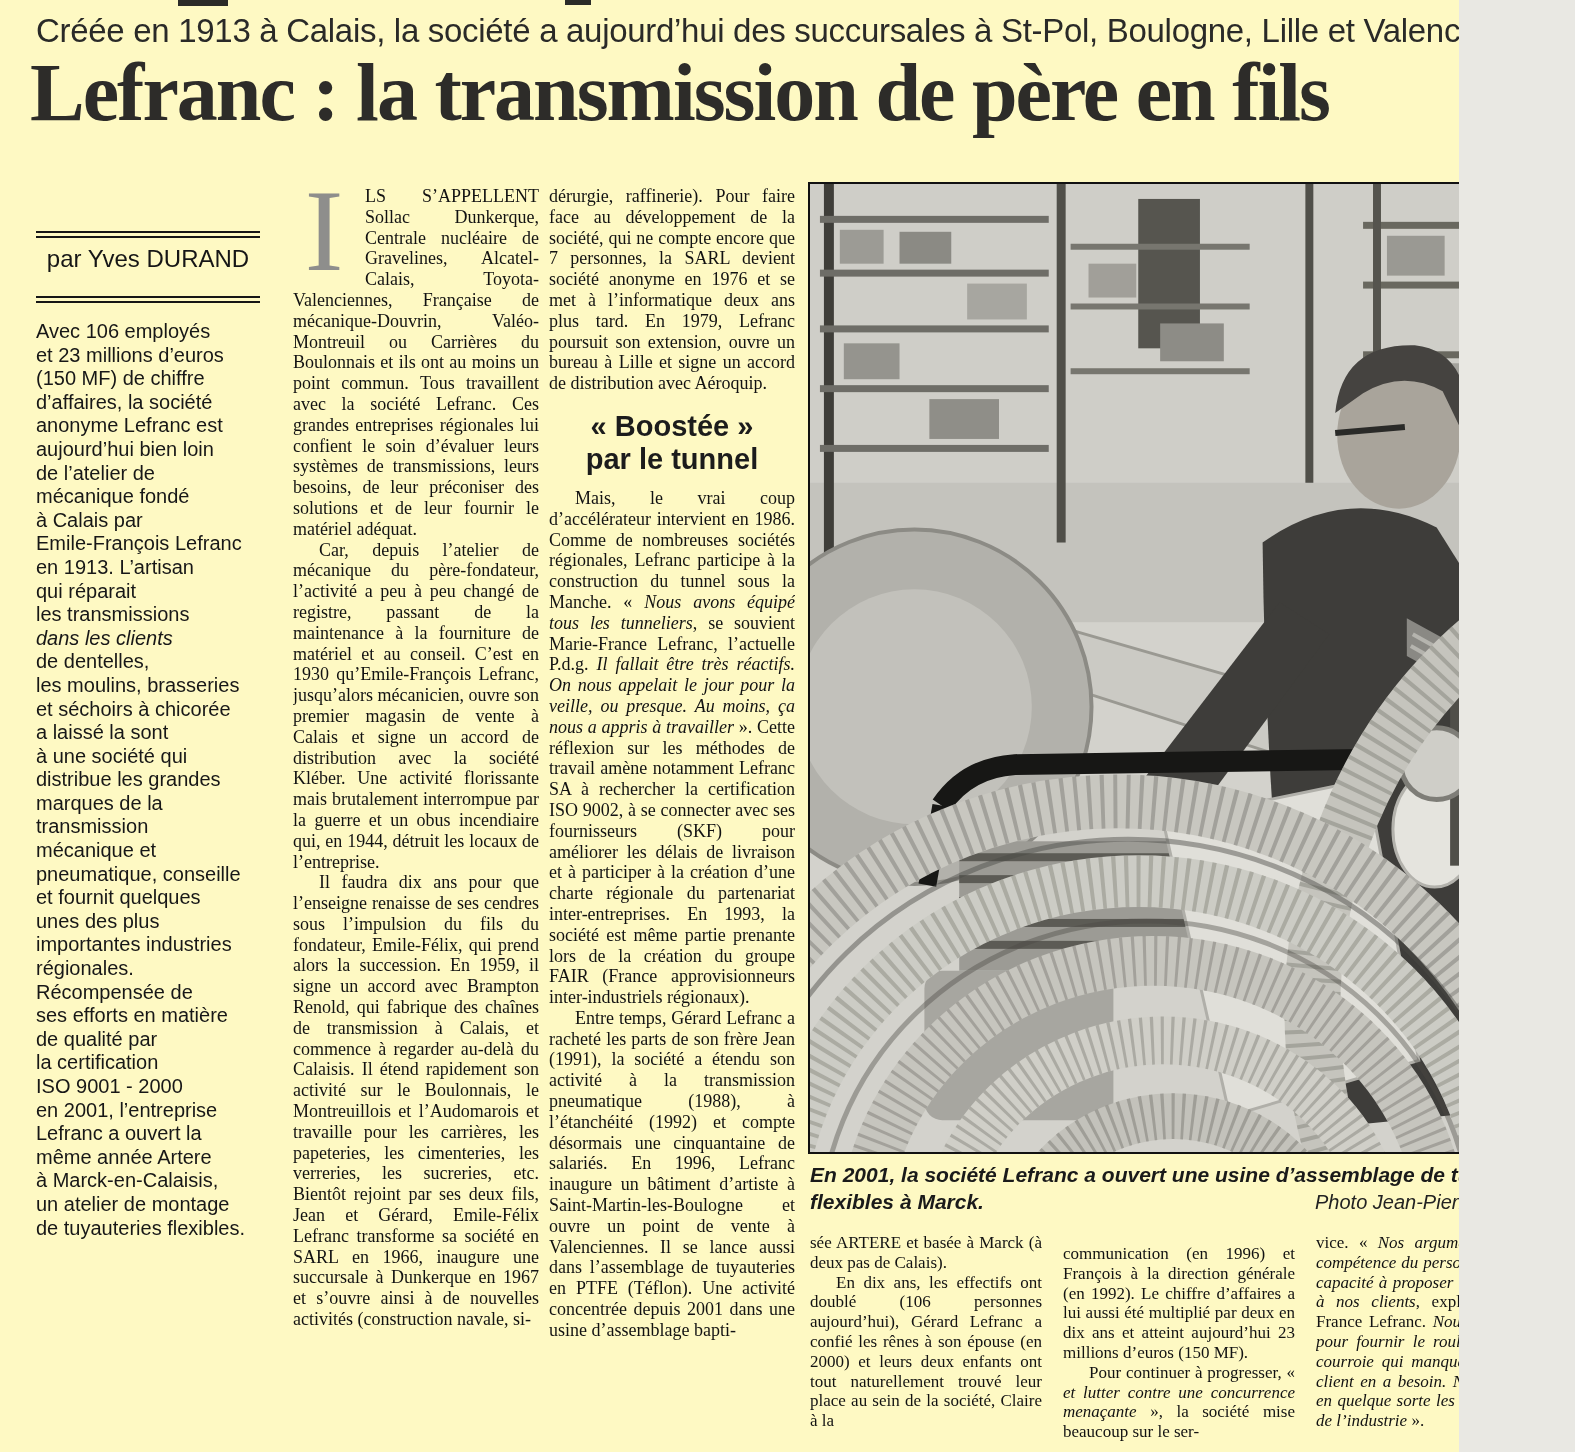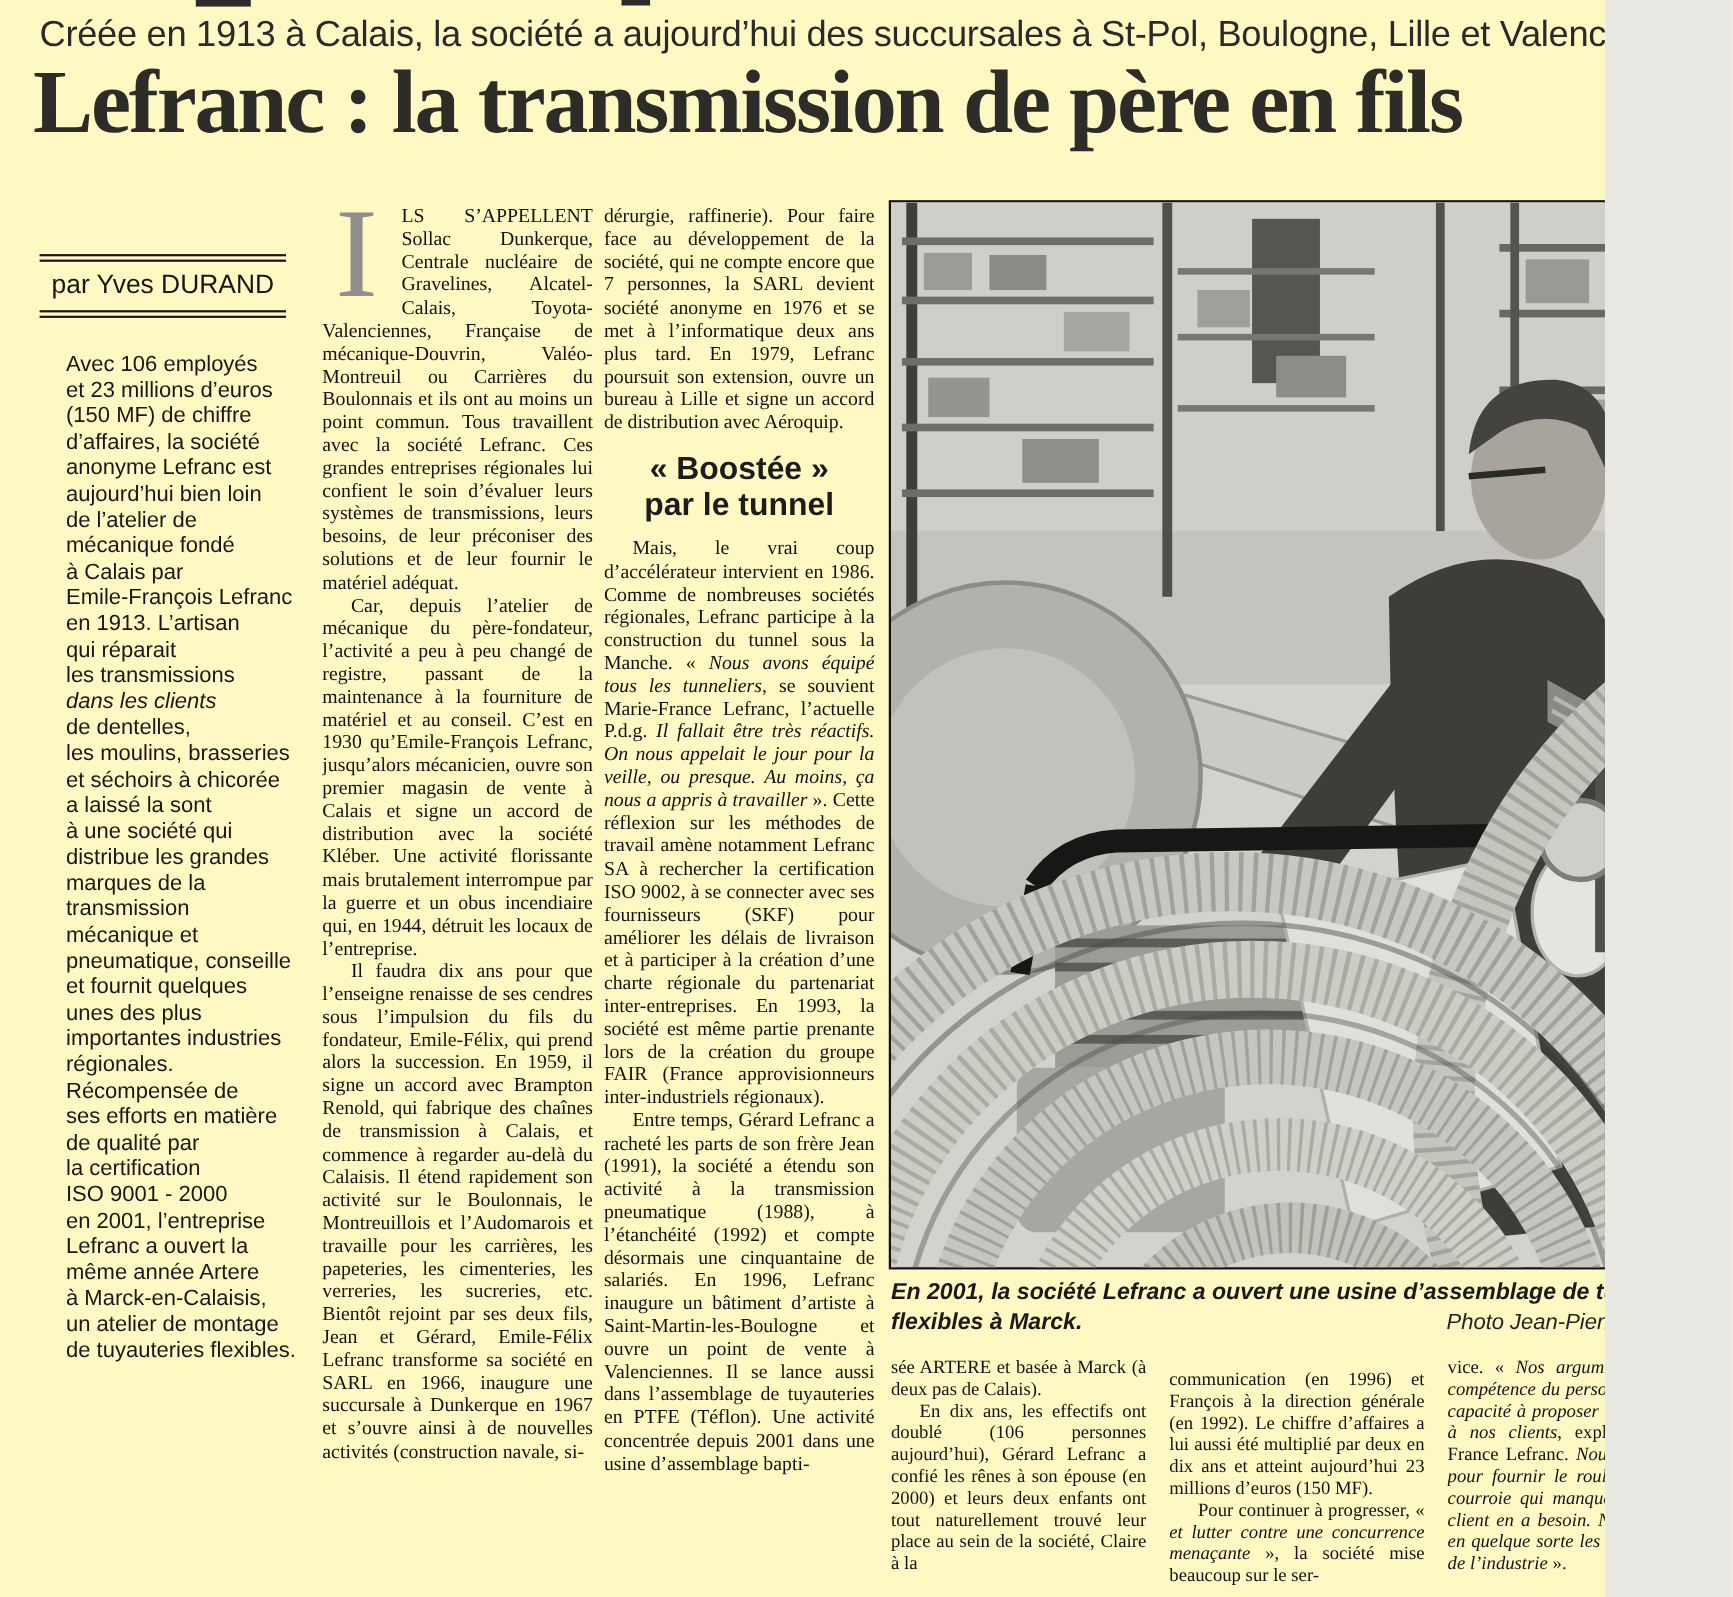--- a/index.html
+++ b/index.html
@@ -9,25 +9,25 @@
   .mark-1{left:178px;top:0;width:50px;height:6px;}
   .mark-2{left:565px;top:0;width:26px;height:5px;}
 
   .kicker{position:absolute;left:36px;top:12px;width:1532px;font-size:33px;letter-spacing:-0.3px;
           color:#2a2a28;white-space:nowrap;}
   .headline{position:absolute;left:30px;top:46px;width:1545px;margin:0;
             font-family:"Liberation Serif",serif;font-weight:700;font-size:82px;
             letter-spacing:-2px;color:#2d2c29;white-space:nowrap;}
 
   .byline-box{position:absolute;left:36px;top:231px;width:224px;text-align:center;
-              font-size:24px;color:#161616;padding:7px 0 9px;
+              font-size:24px;color:#161616;padding:7px 0 23px;
               border-top:7px double #161616;border-bottom:7px double #161616;}
 
   .lead{position:absolute;left:36px;top:320px;width:252px;font-size:20px;line-height:23.6px;color:#171717;}
-  .lead-line{white-space:nowrap;margin-left:24px;}
+  .lead-line{white-space:nowrap;}
 
   .col{position:absolute;font-family:"Liberation Serif",serif;font-size:18px;line-height:20.8px;
        text-align:justify;color:#121212;overflow:hidden;}
   .col2{left:293px;top:186px;width:246px;height:1266px;}
   .col3{left:549px;top:186px;width:246px;height:1266px;}
   .bcol{font-size:17px;line-height:19.8px;}
   .col4{left:810px;top:1233px;width:232px;height:219px;}
   .col5{left:1063px;top:1244px;width:232px;height:219px;}
   .col6{left:1316px;top:1233px;width:232px;height:219px;}
   .para{margin:0;}

